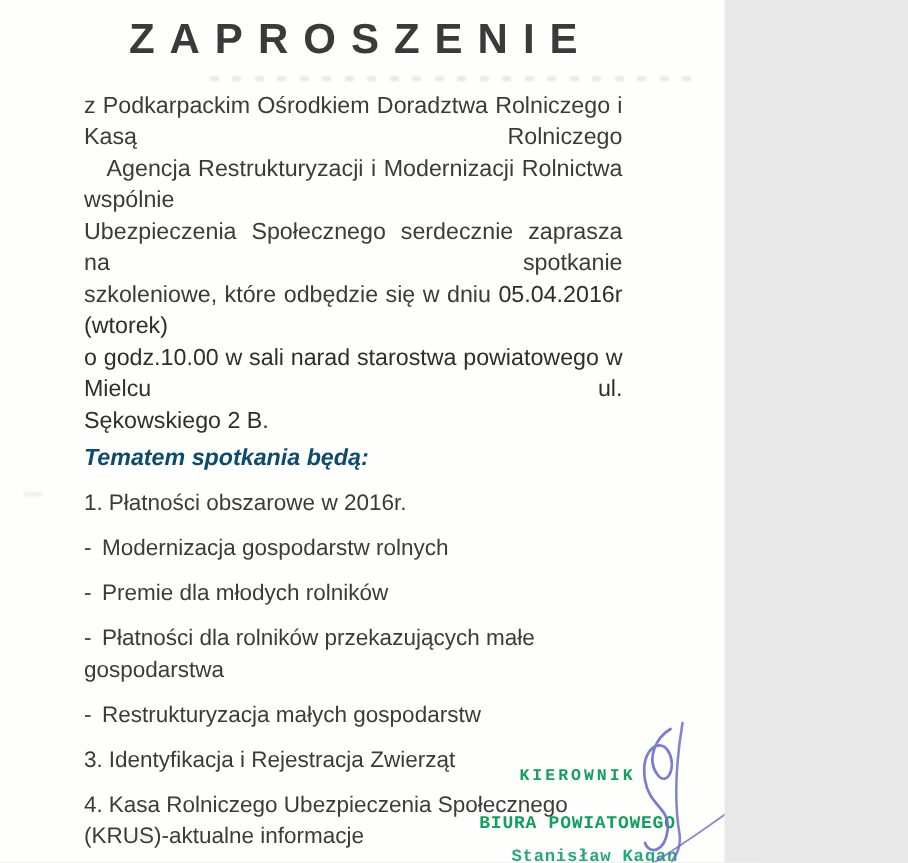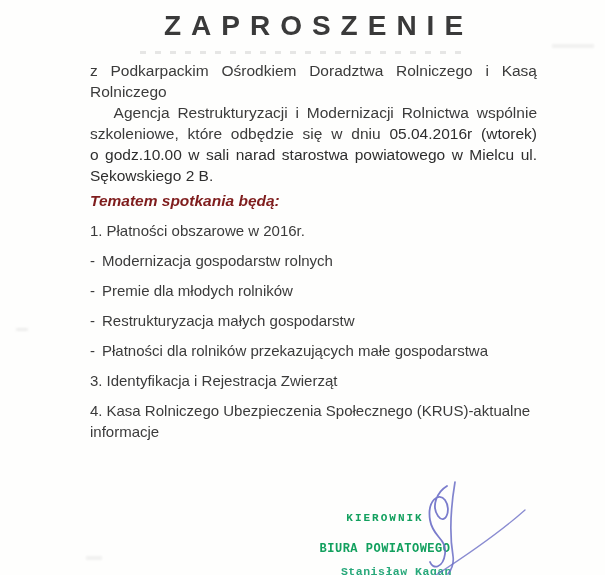--- a/index.html
+++ b/index.html
@@ -1,24 +1,24 @@
 <!DOCTYPE html>
 <html lang="pl"><head>
 <meta charset="utf-8">
 <style>
   html,body{margin:0;padding:0;background:#e8e8e8;}
   .page{
     position:relative;
-    width:605px;height:575px;
+    width:483px;height:575px;
     background:#fefefd;
     overflow:hidden;
     font-family:"Liberation Sans","DejaVu Sans",sans-serif;
     color:#3b3b3b;
     box-sizing:border-box;
-    padding:8px 68px 0 90px;
+    padding:8px 68px 0 56px;
   }
   .title{
     margin:0;
     text-align:center;
     font-size:28px;
     line-height:36px;
     font-weight:700;
     letter-spacing:10px;
     padding-left:10px; 
     color:#3a3a3a;
@@ -30,21 +30,21 @@
   }
   .intro .jline.last{text-align-last:left;}
   .intro .jline.indent span:first-child::before{content:"\00a0\00a0\00a0";}
   .b{font-weight:400;color:#2e2e2e;}
   .topic-heading{
     margin-top:4px;
     font-weight:700;
     font-style:italic;
     font-size:15.5px;
     line-height:21px;
-    color:#7f1d1d;
+    color:#0c4a6e;
   }
   .t-item{
     margin-top:9px;
     font-size:15px;
     line-height:21px;
   }
   .t-item:first-of-type{margin-top:12px;}
   .t-item.dash{}
   .t-item .marker{display:inline;}
   .t-item.dash .marker{margin-right:7px;}
@@ -87,32 +87,33 @@
 </head>
 <body>
 
 <div class="page">
 
   <h1 class="title">ZAPROSZENIE</h1>
 
   <div class="intro">
     <div class="jline"><span>z Podkarpackim Ośrodkiem Doradztwa Rolniczego i Kasą Rolniczego</span></div>
     <div class="jline indent"><span>Agencja Restrukturyzacji i Modernizacji Rolnictwa wspólnie</span></div>
+    <div class="jline"><span>Ubezpieczenia Społecznego serdecznie zaprasza na spotkanie</span></div>
     <div class="jline"><span>szkoleniowe, które odbędzie się w dniu </span><span class="b">05.04.2016r (wtorek)</span></div>
     <div class="jline"><span class="b">o godz.10.00 w sali narad starostwa powiatowego w Mielcu ul.</span></div>
     <div class="jline last"><span class="b">Sękowskiego 2 B.</span></div>
   </div>
 
   <div class="topic-heading">Tematem spotkania będą:</div>
 
   <div class="t-item num"><span class="marker">1.</span><span>Płatności obszarowe w 2016r.</span></div>
   <div class="t-item dash"><span class="marker">-</span><span>Modernizacja gospodarstw rolnych</span></div>
   <div class="t-item dash"><span class="marker">-</span><span>Premie dla młodych rolników</span></div>
+  <div class="t-item dash"><span class="marker">-</span><span>Płatności dla rolników przekazujących małe gospodarstwa</span></div>
   <div class="t-item dash"><span class="marker">-</span><span>Restrukturyzacja małych gospodarstw</span></div>
-  <div class="t-item dash"><span class="marker">-</span><span>Płatności dla rolników przekazujących małe gospodarstwa</span></div>
   <div class="t-item num"><span class="marker">3.</span><span>Identyfikacja i Rejestracja Zwierząt</span></div>
   <div class="t-item num"><span class="marker">4.</span><span>Kasa Rolniczego Ubezpieczenia Społecznego (KRUS)-aktualne informacje</span></div>
 
   <div class="stamp">
     <div class="role1">KIEROWNIK</div>
     <div class="role2">BIURA POWIATOWEGO</div>
     <div class="signer">Stanisław Kagan</div>
   </div>
 
   <svg class="signature" viewBox="0 0 145 104" xmlns="http://www.w3.org/2000/svg">

